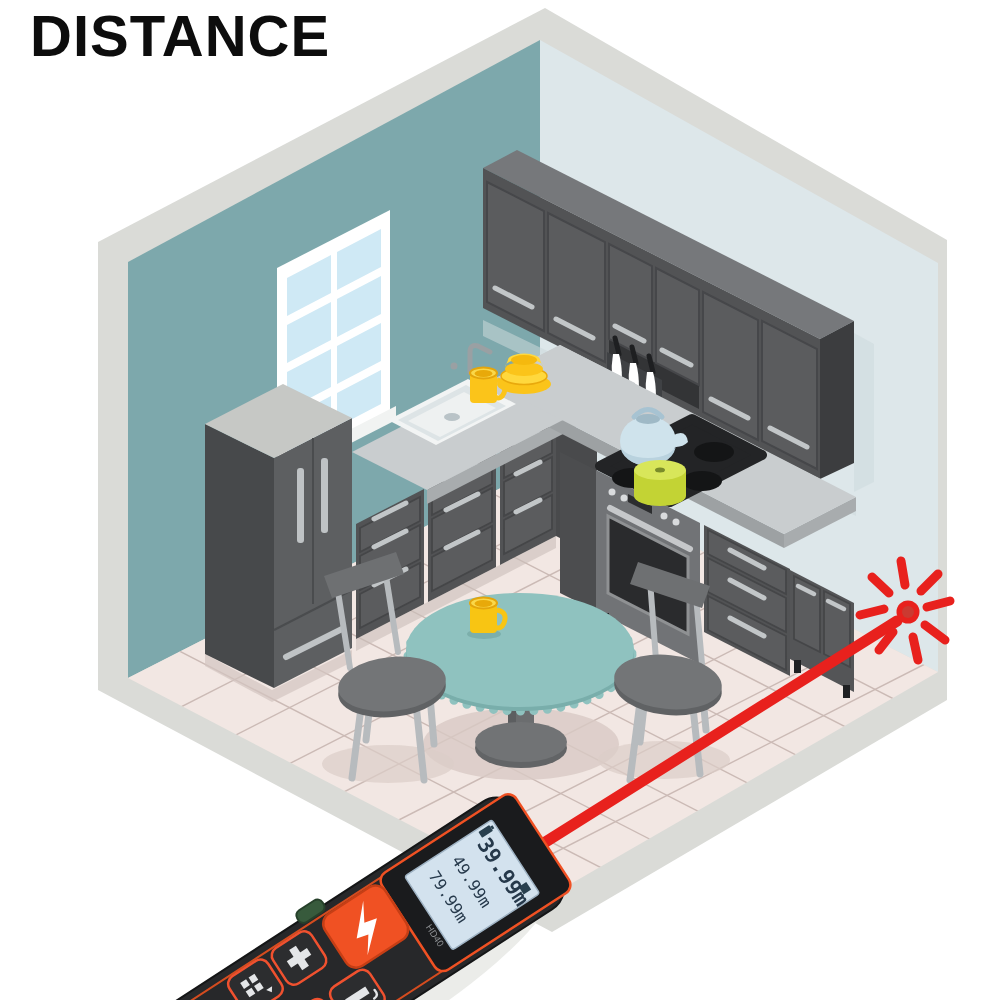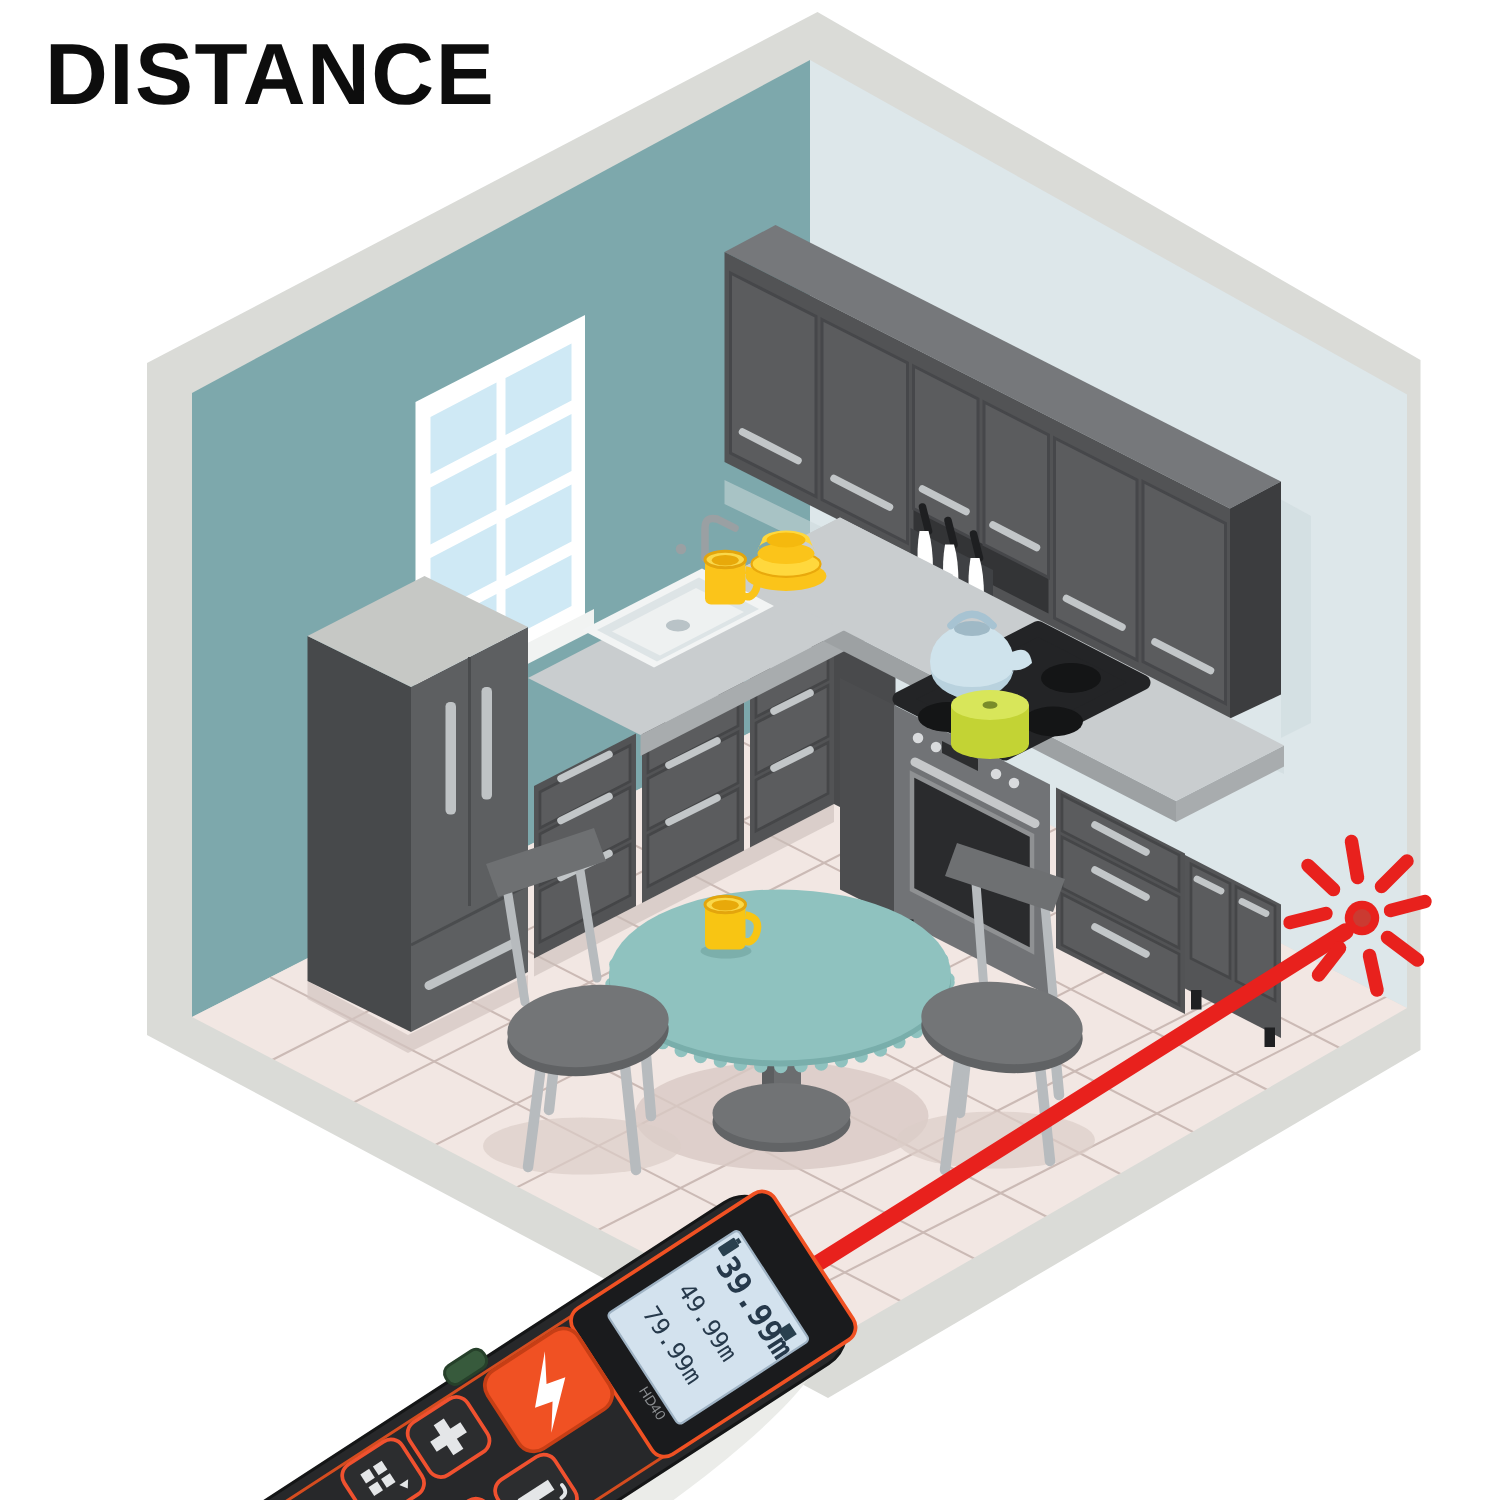--- a/index.html
+++ b/index.html
@@ -1,18 +1,18 @@
 <!DOCTYPE html>
 <html><head>
 <meta charset="utf-8">
 <style>
   html,body{margin:0;padding:0;background:#fff;}
   .canvas{position:relative;width:1000px;height:1000px;background:#fff;overflow:hidden;
           font-family:"Liberation Sans", sans-serif;}
-  .title{position:absolute;top:16px;left:30px;margin:0;font-size:58px;font-weight:800;
+  .title{position:absolute;top:2px;left:30px;margin:0;font-size:58px;font-weight:800;
          letter-spacing:1px;color:#0d0d0d;font-family:"Liberation Sans",sans-serif;}
   svg{position:absolute;top:0;left:0;}
   .lcd-txt{font-family:"DejaVu Sans Mono",monospace;fill:#26394b;}
   .model-txt{font-family:"Liberation Sans",sans-serif;fill:#8b8e91;}
 </style>
 </head>
 <body>
 
 <div class="canvas">
   <svg width="1000" height="1000" viewBox="0 0 1000 1000">

